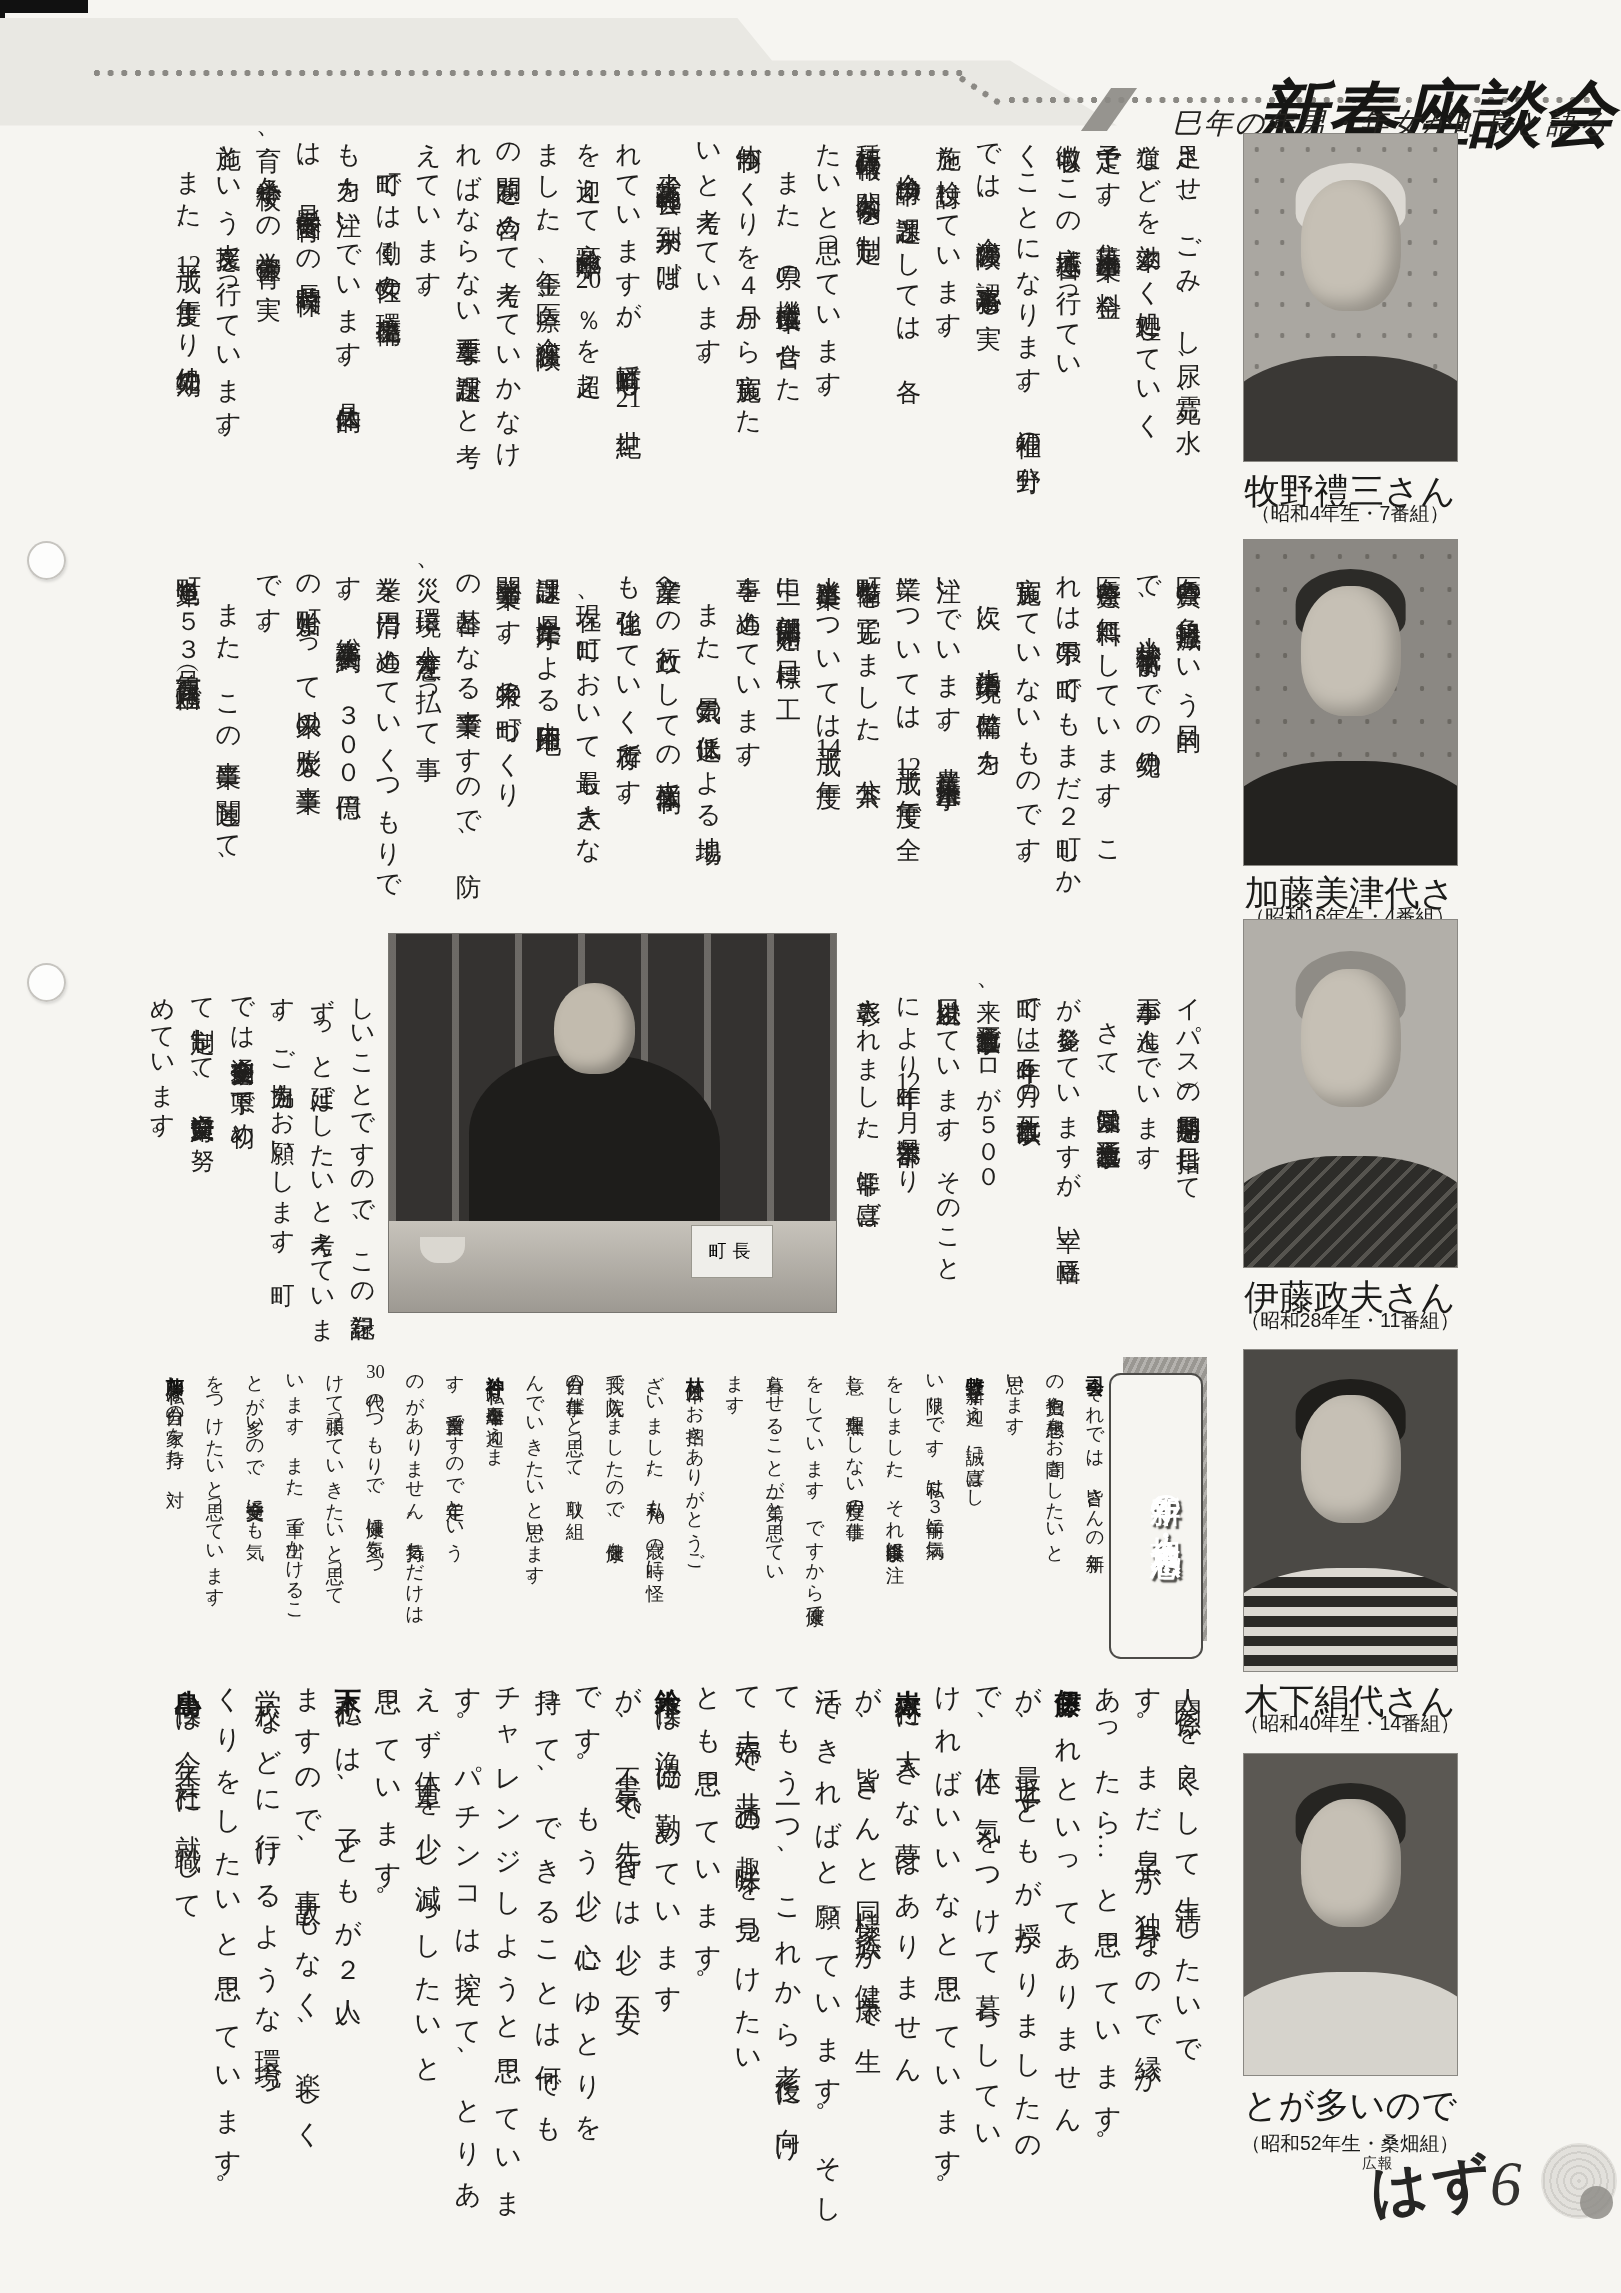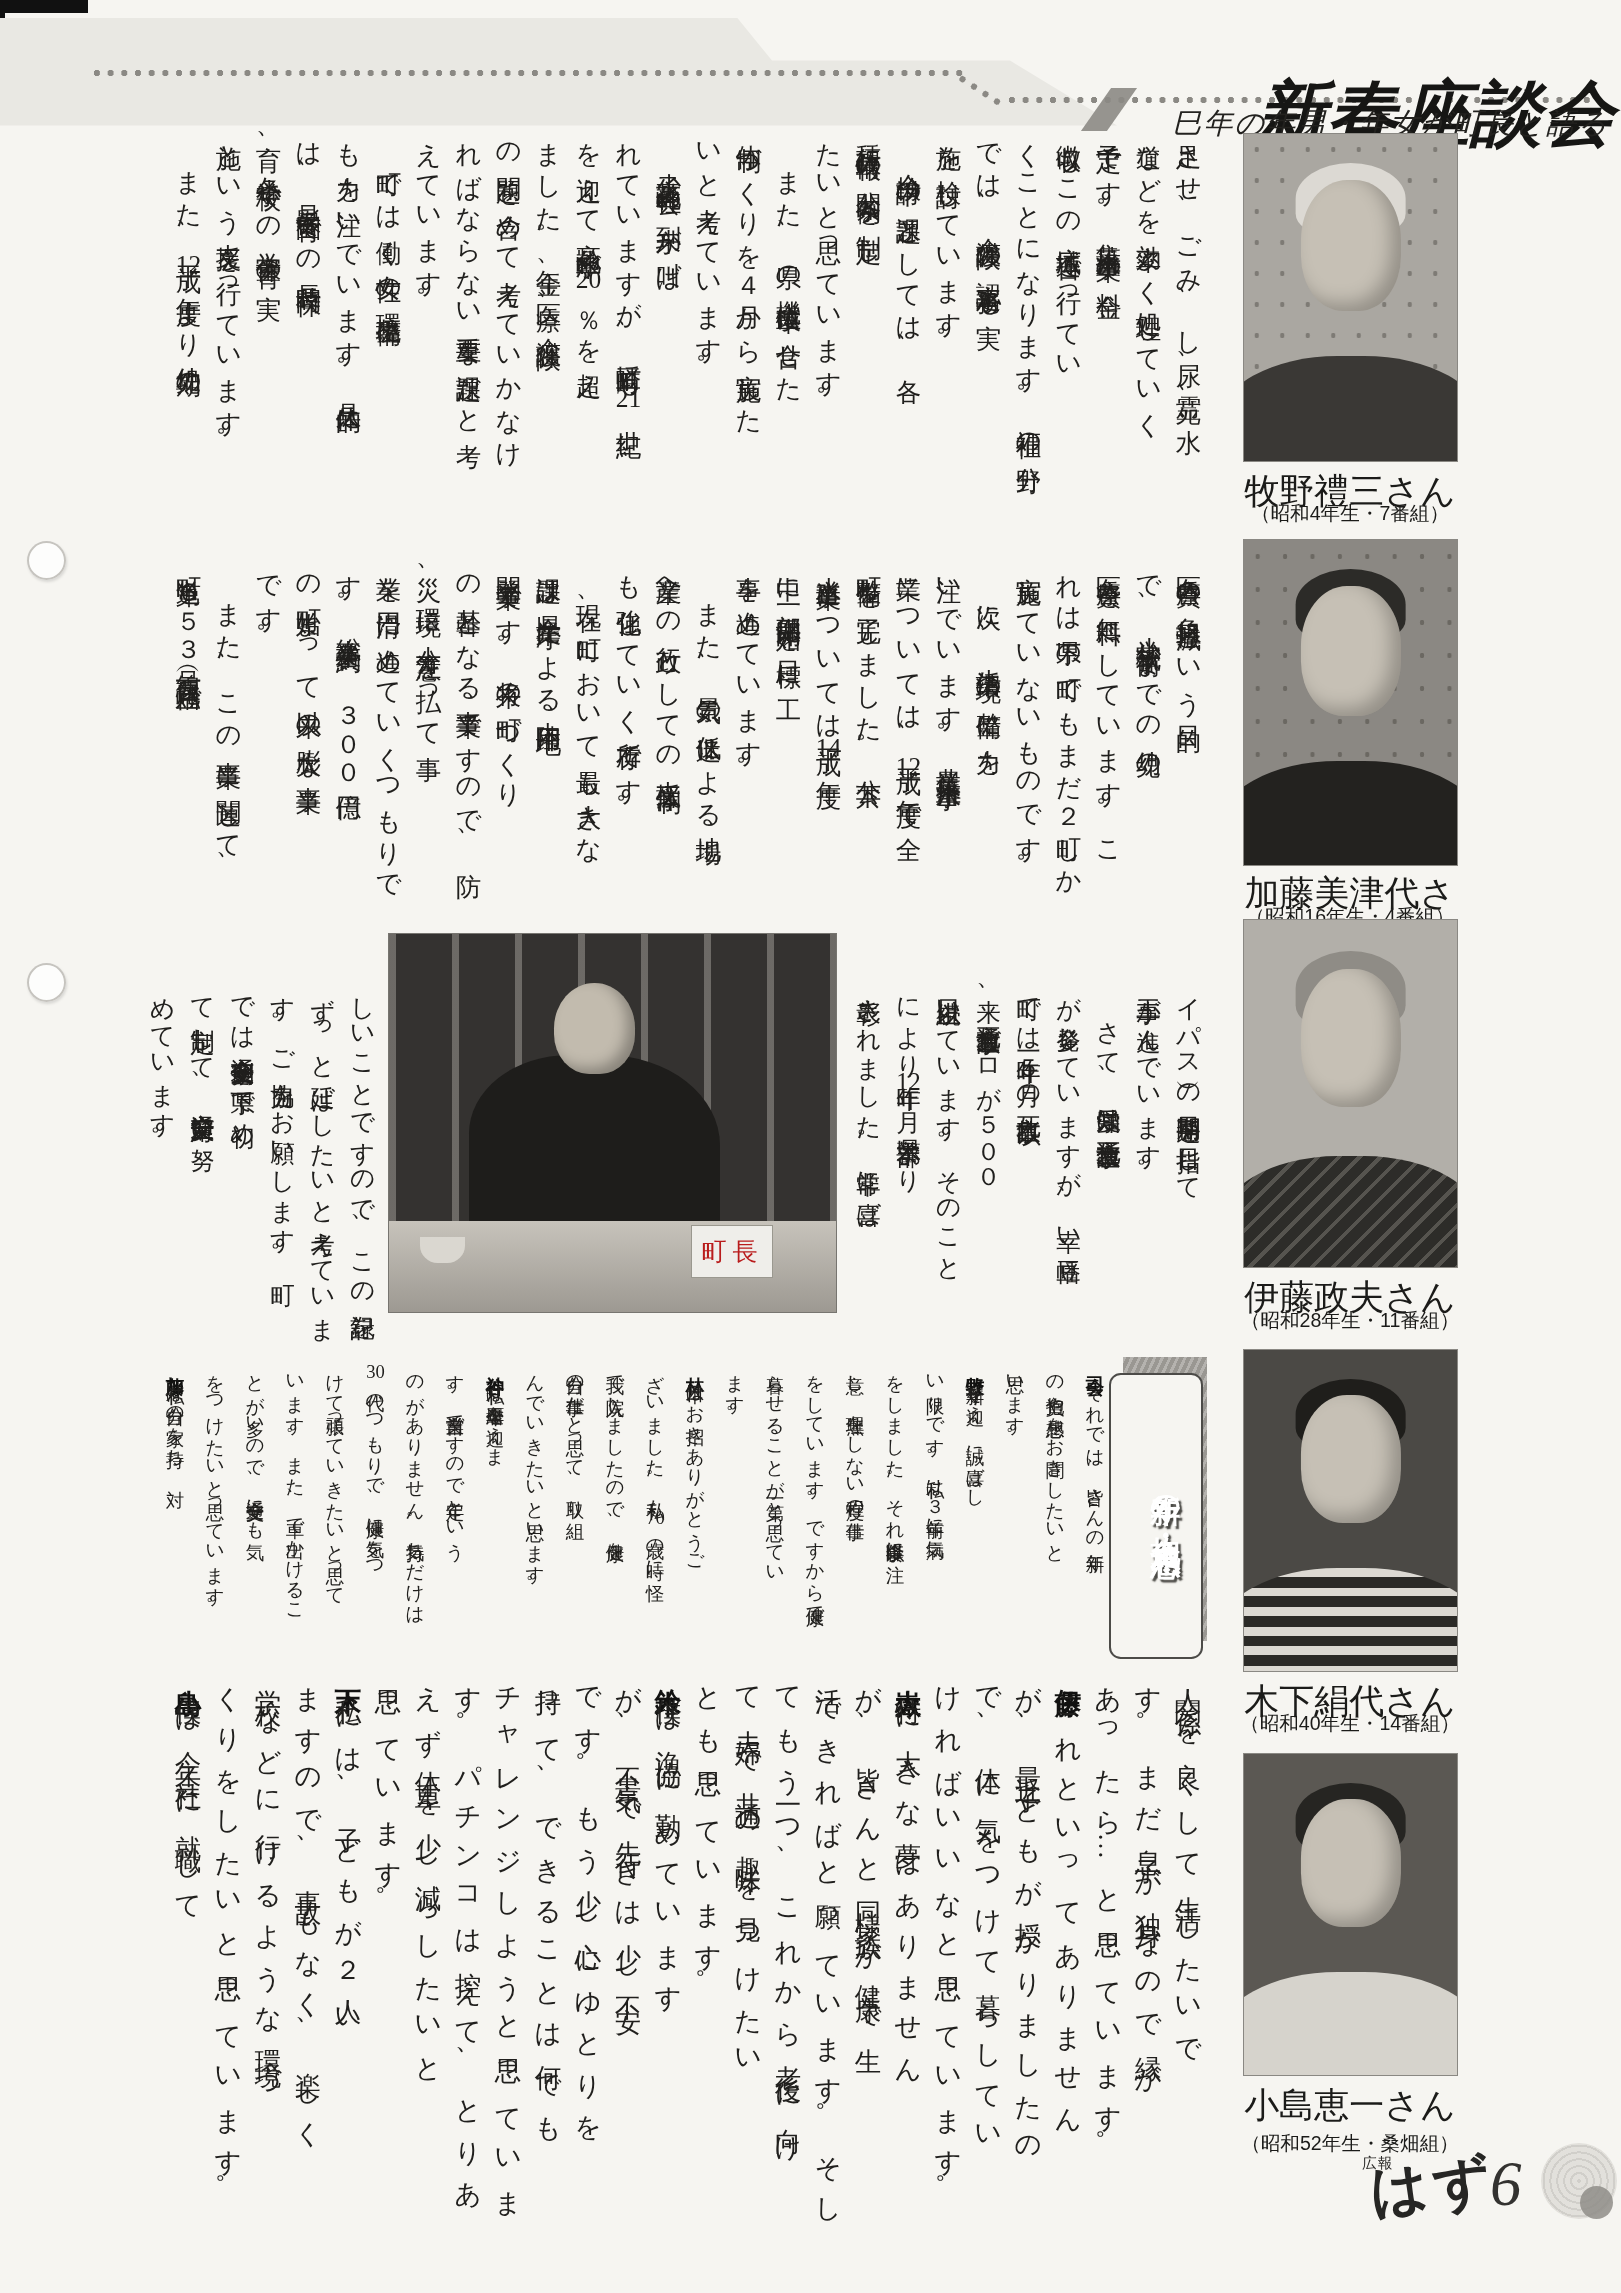--- a/index.html
+++ b/index.html
@@ -76,21 +76,21 @@
   .mayor .curtain{position:absolute;inset:0;
          background-image:repeating-linear-gradient(90deg,rgba(214,210,202,.35) 0 6.9px,transparent 6.9px 63px);}
   .mayor .table{position:absolute;left:0;bottom:0;width:100%;height:24%;
          background:linear-gradient(180deg,#c7c3bb,#9d9992);}
   .mayor .head{position:absolute;left:37%;top:13%;width:18%;height:24%;border-radius:50% 50% 44% 44%;
          background:#c2bbae;box-shadow:inset -7.8px -5.9px 13.7px rgba(0,0,0,.3);}
   .mayor .body{position:absolute;left:18%;top:32%;width:56%;height:52%;border-radius:40% 46% 0 0;
          background:#1e1d1b;}
   .mayor .plate{position:absolute;right:14%;bottom:9%;width:80px;height:51px;background:#efeeea;
          border:1px solid #9a988f;display:flex;align-items:center;justify-content:center;
-         font-size:25px;letter-spacing:5.9px;color:#b91c1c;}
+         font-size:18px;letter-spacing:5.9px;color:#000000;}
   .mayor .cup{position:absolute;left:7%;bottom:13%;width:45px;height:25.5px;background:#dad7d0;
          border-radius:0 0 17.6px 17.6px;}
   
   .hole{position:absolute;left:27.4px;width:39px;height:39px;border-radius:50%;background:#fdfdfc;
         box-shadow:inset 0 0 0 2px #c6c4bf, 1px 2px 2.9px rgba(0,0,0,.12);}
   
   .logo-small{position:absolute;left:1362px;top:2154px;font-family:"Liberation Sans",sans-serif;
         font-size:14.7px;color:#2c2b29;letter-spacing:1px;}
   .logo-hazu{position:absolute;left:1370px;top:2148px;font-size:57px;font-weight:bold;
         transform:rotate(-6deg);color:#262624;letter-spacing:3.9px;}
@@ -151,21 +151,21 @@
     <span class="head"></span>
   </div>
   <div class="caption cap-name" style="top:1678px;">木下絹代さん</div>
   <div class="caption cap-info" style="top:1710px;">（昭和40年生・14番組）</div>
 
   <div class="photo ph5" style="top:1753px;height:323px;">
     <span class="torso"></span>
     <span class="hair"></span>
     <span class="head"></span>
   </div>
-  <div class="caption cap-name" style="top:2082px;">小島恵一さん</div>
+  <div class="caption cap-name" style="top:2082px;">とが多いので</div>
   <div class="caption cap-info" style="top:2114px;margin-top:16px;">（昭和52年生・桑畑組）</div>
 
   <div class="vband b-main" style="left:163px;top:125px;width:1045px;height:429px;">
       <div class="col">足させ、ごみ、し尿、霊苑、水</div>
       <div class="col">道などを効率よく処理していく</div>
       <div class="col">予定です。集落排水事業の料金</div>
       <div class="col">徴収もこの広域連合で行ってい</div>
       <div class="col">くことになります。福祉の分野</div>
       <div class="col">では、介護保険の認定事務も実</div>
       <div class="col">施を検討しています。</div>

